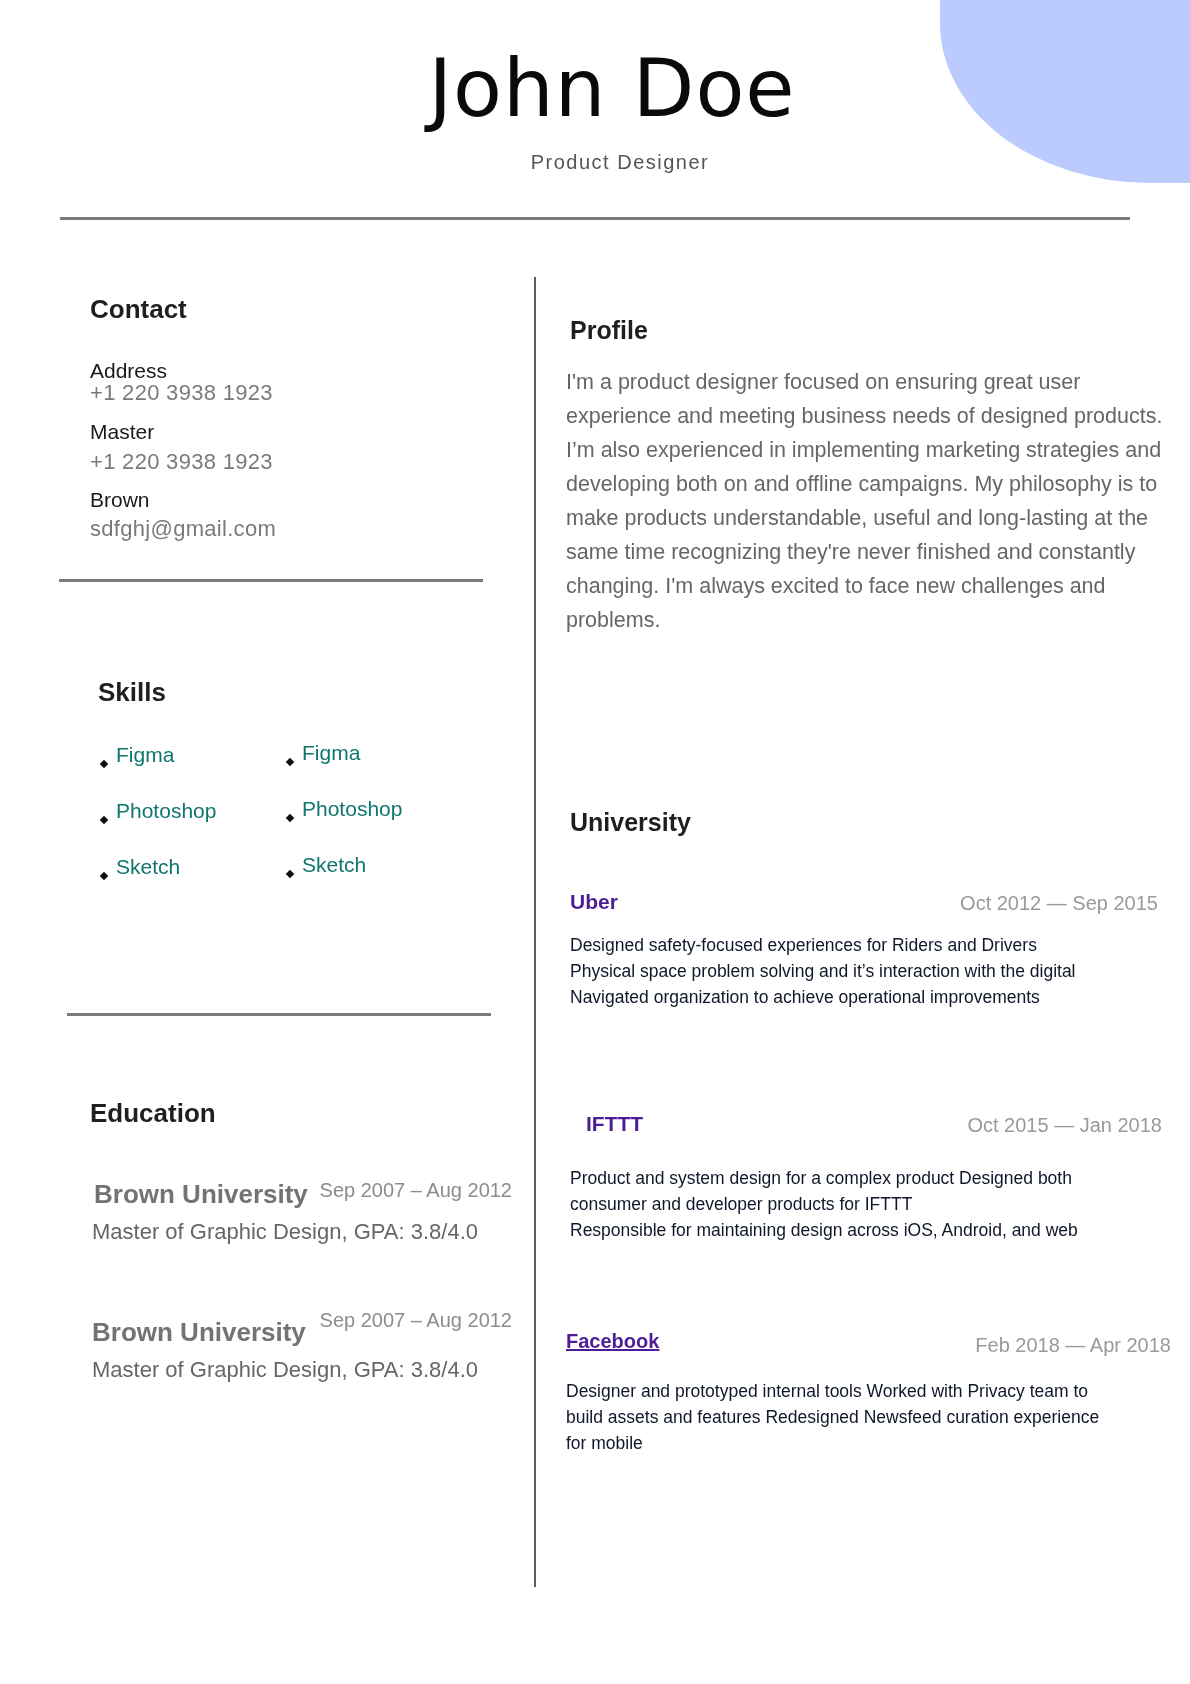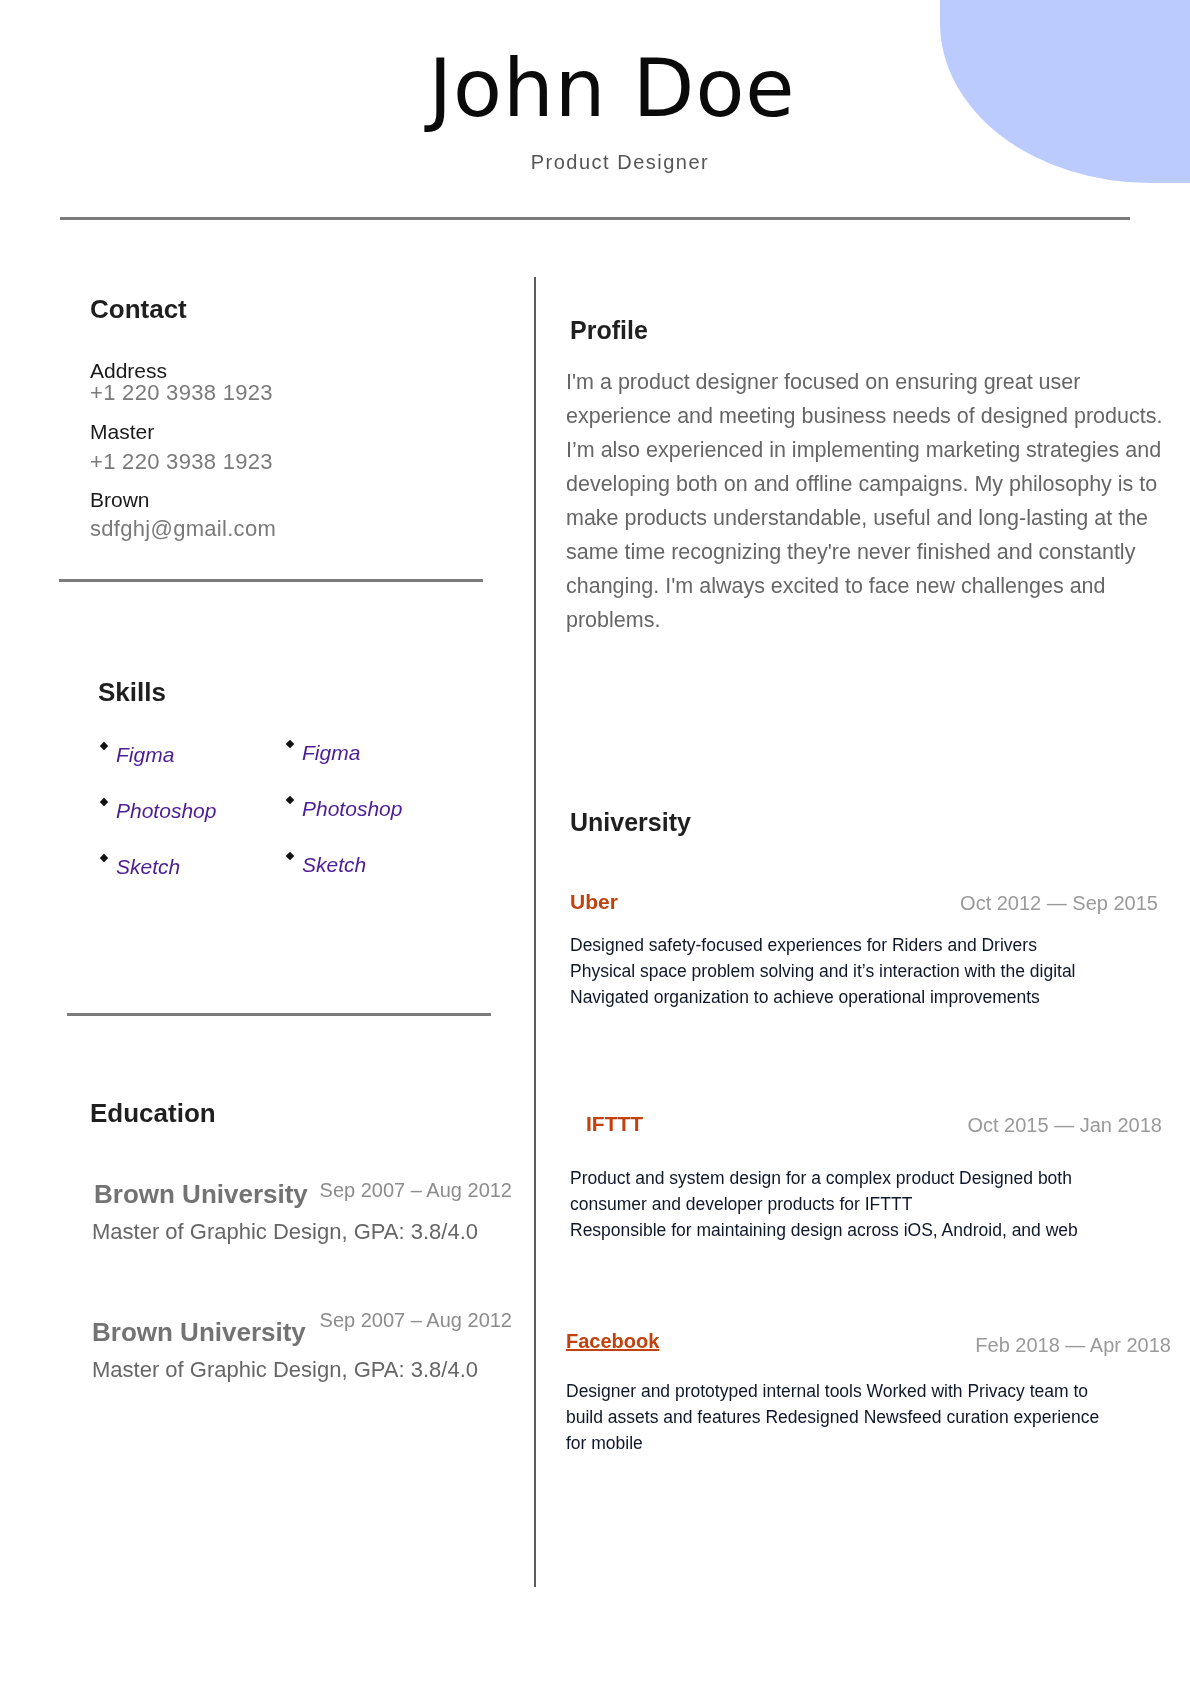--- a/index.html
+++ b/index.html
@@ -22,30 +22,30 @@
   }
   .title {
     position: absolute; left: 0; width: 1240px; top: 151px; text-align: center;
     font-size: 20px; letter-spacing: 1.5px; color: #555;
   }
   .hline { position: absolute; height: 3px; background: #7b7b7b; }
   .vline { position: absolute; width: 2px; background: #5c5c5c; }
   .h2 { position: absolute; font-size: 26px; font-weight: bold; color: #1f1f1f; }
   .label { position: absolute; font-size: 21px; color: #1a1a1a; }
   .value { position: absolute; font-size: 22px; color: #7a7a7a; letter-spacing: 0.3px; }
-  .skill { position: absolute; font-size: 21px; color: #4c1d95; display: flex; align-items: flex-start; font-style: italic; }
+  .skill { position: absolute; font-size: 21px; color: #0f766e; display: flex; align-items: flex-end; }
   .diamond { display: inline-block; width: 6px; height: 6px; background: #111; transform: rotate(45deg); margin-right: 9px; margin-left: 3px; }
   .edu-school { position: absolute; font-size: 26px; font-weight: bold; color: #737373; }
   .edu-date { position: absolute; font-size: 20px; color: #8c8c8c; text-align: right; }
   .edu-degree { position: absolute; font-size: 22px; color: #666; }
   .profile-text {
     position: absolute; left: 566px; top: 365px; width: 620px;
     font-size: 21.5px; line-height: 34px; color: #666;
   }
-  .job-company { position: absolute; font-size: 21px; font-weight: bold; color: #c2410c; }
+  .job-company { position: absolute; font-size: 21px; font-weight: bold; color: #4c1d95; }
   .job-date { position: absolute; font-size: 20px; color: #9a9a9a; text-align: right; }
   .job-desc { position: absolute; font-size: 17.5px; line-height: 26px; color: #0f172a; white-space: pre-line; }
 </style>
 </head>
 <body>
 
 <div class="blob"></div>
 
 <div class="name">John Doe</div>
 <div class="title">Product Designer</div>

